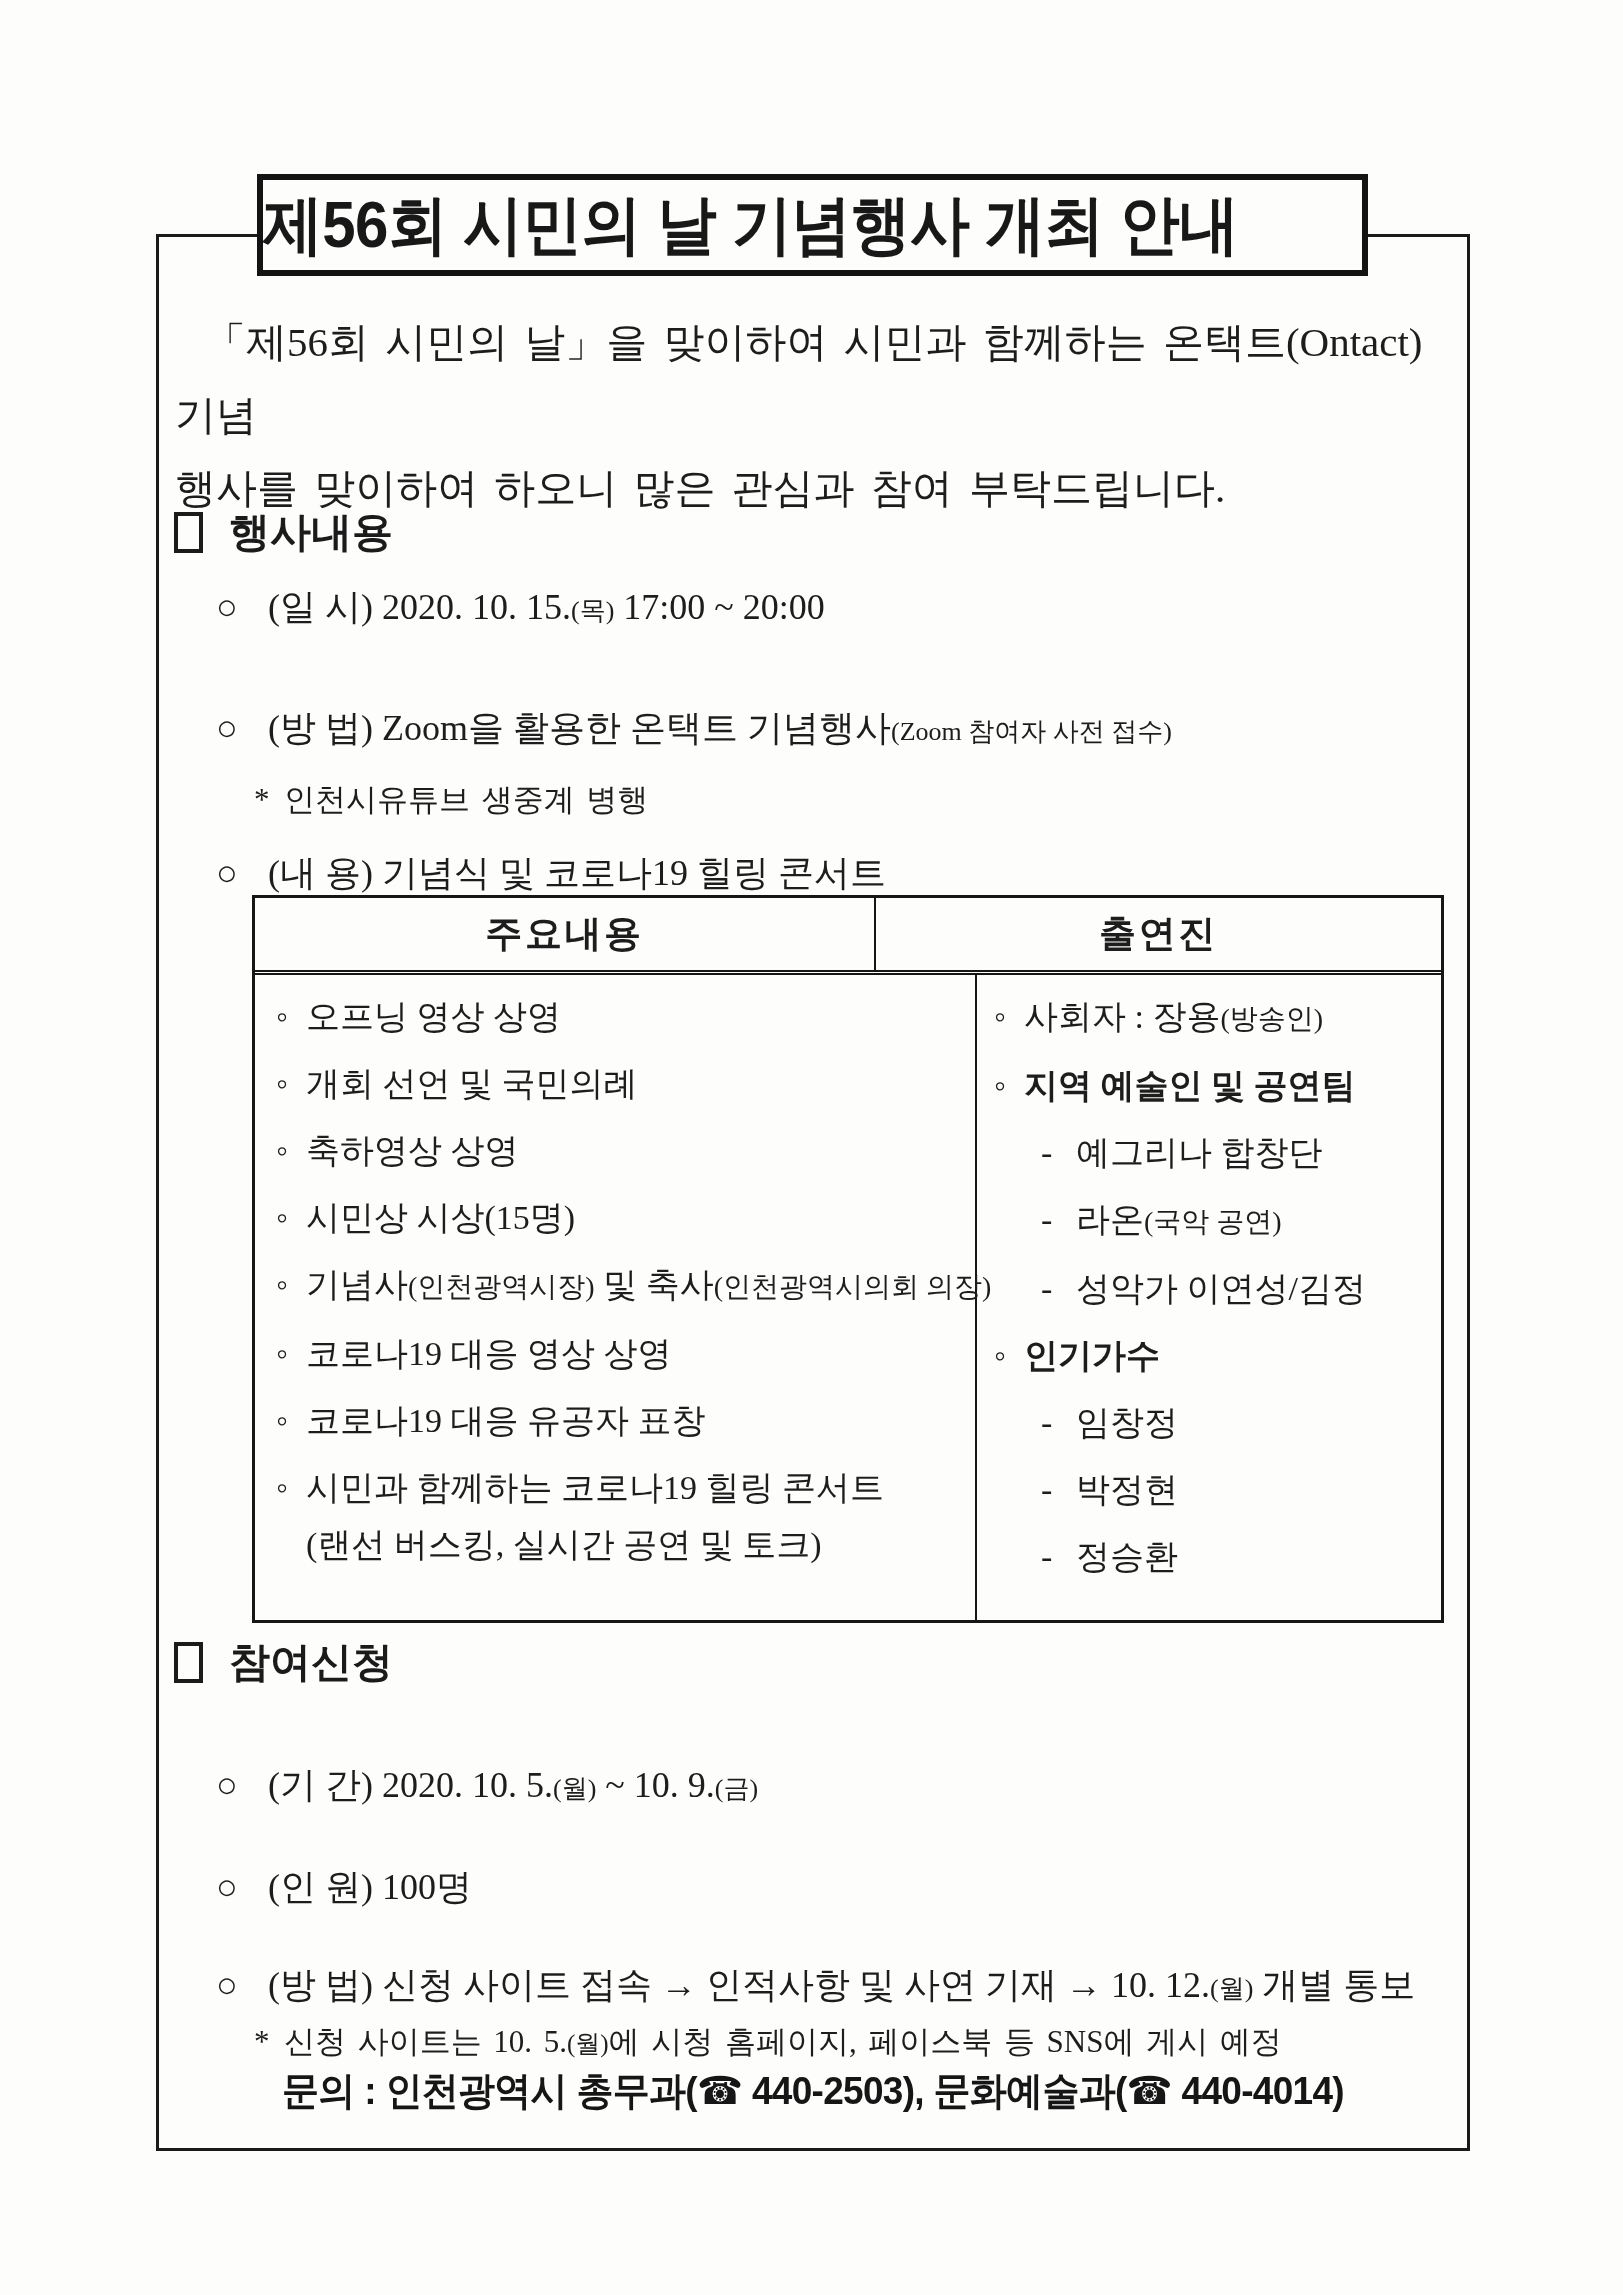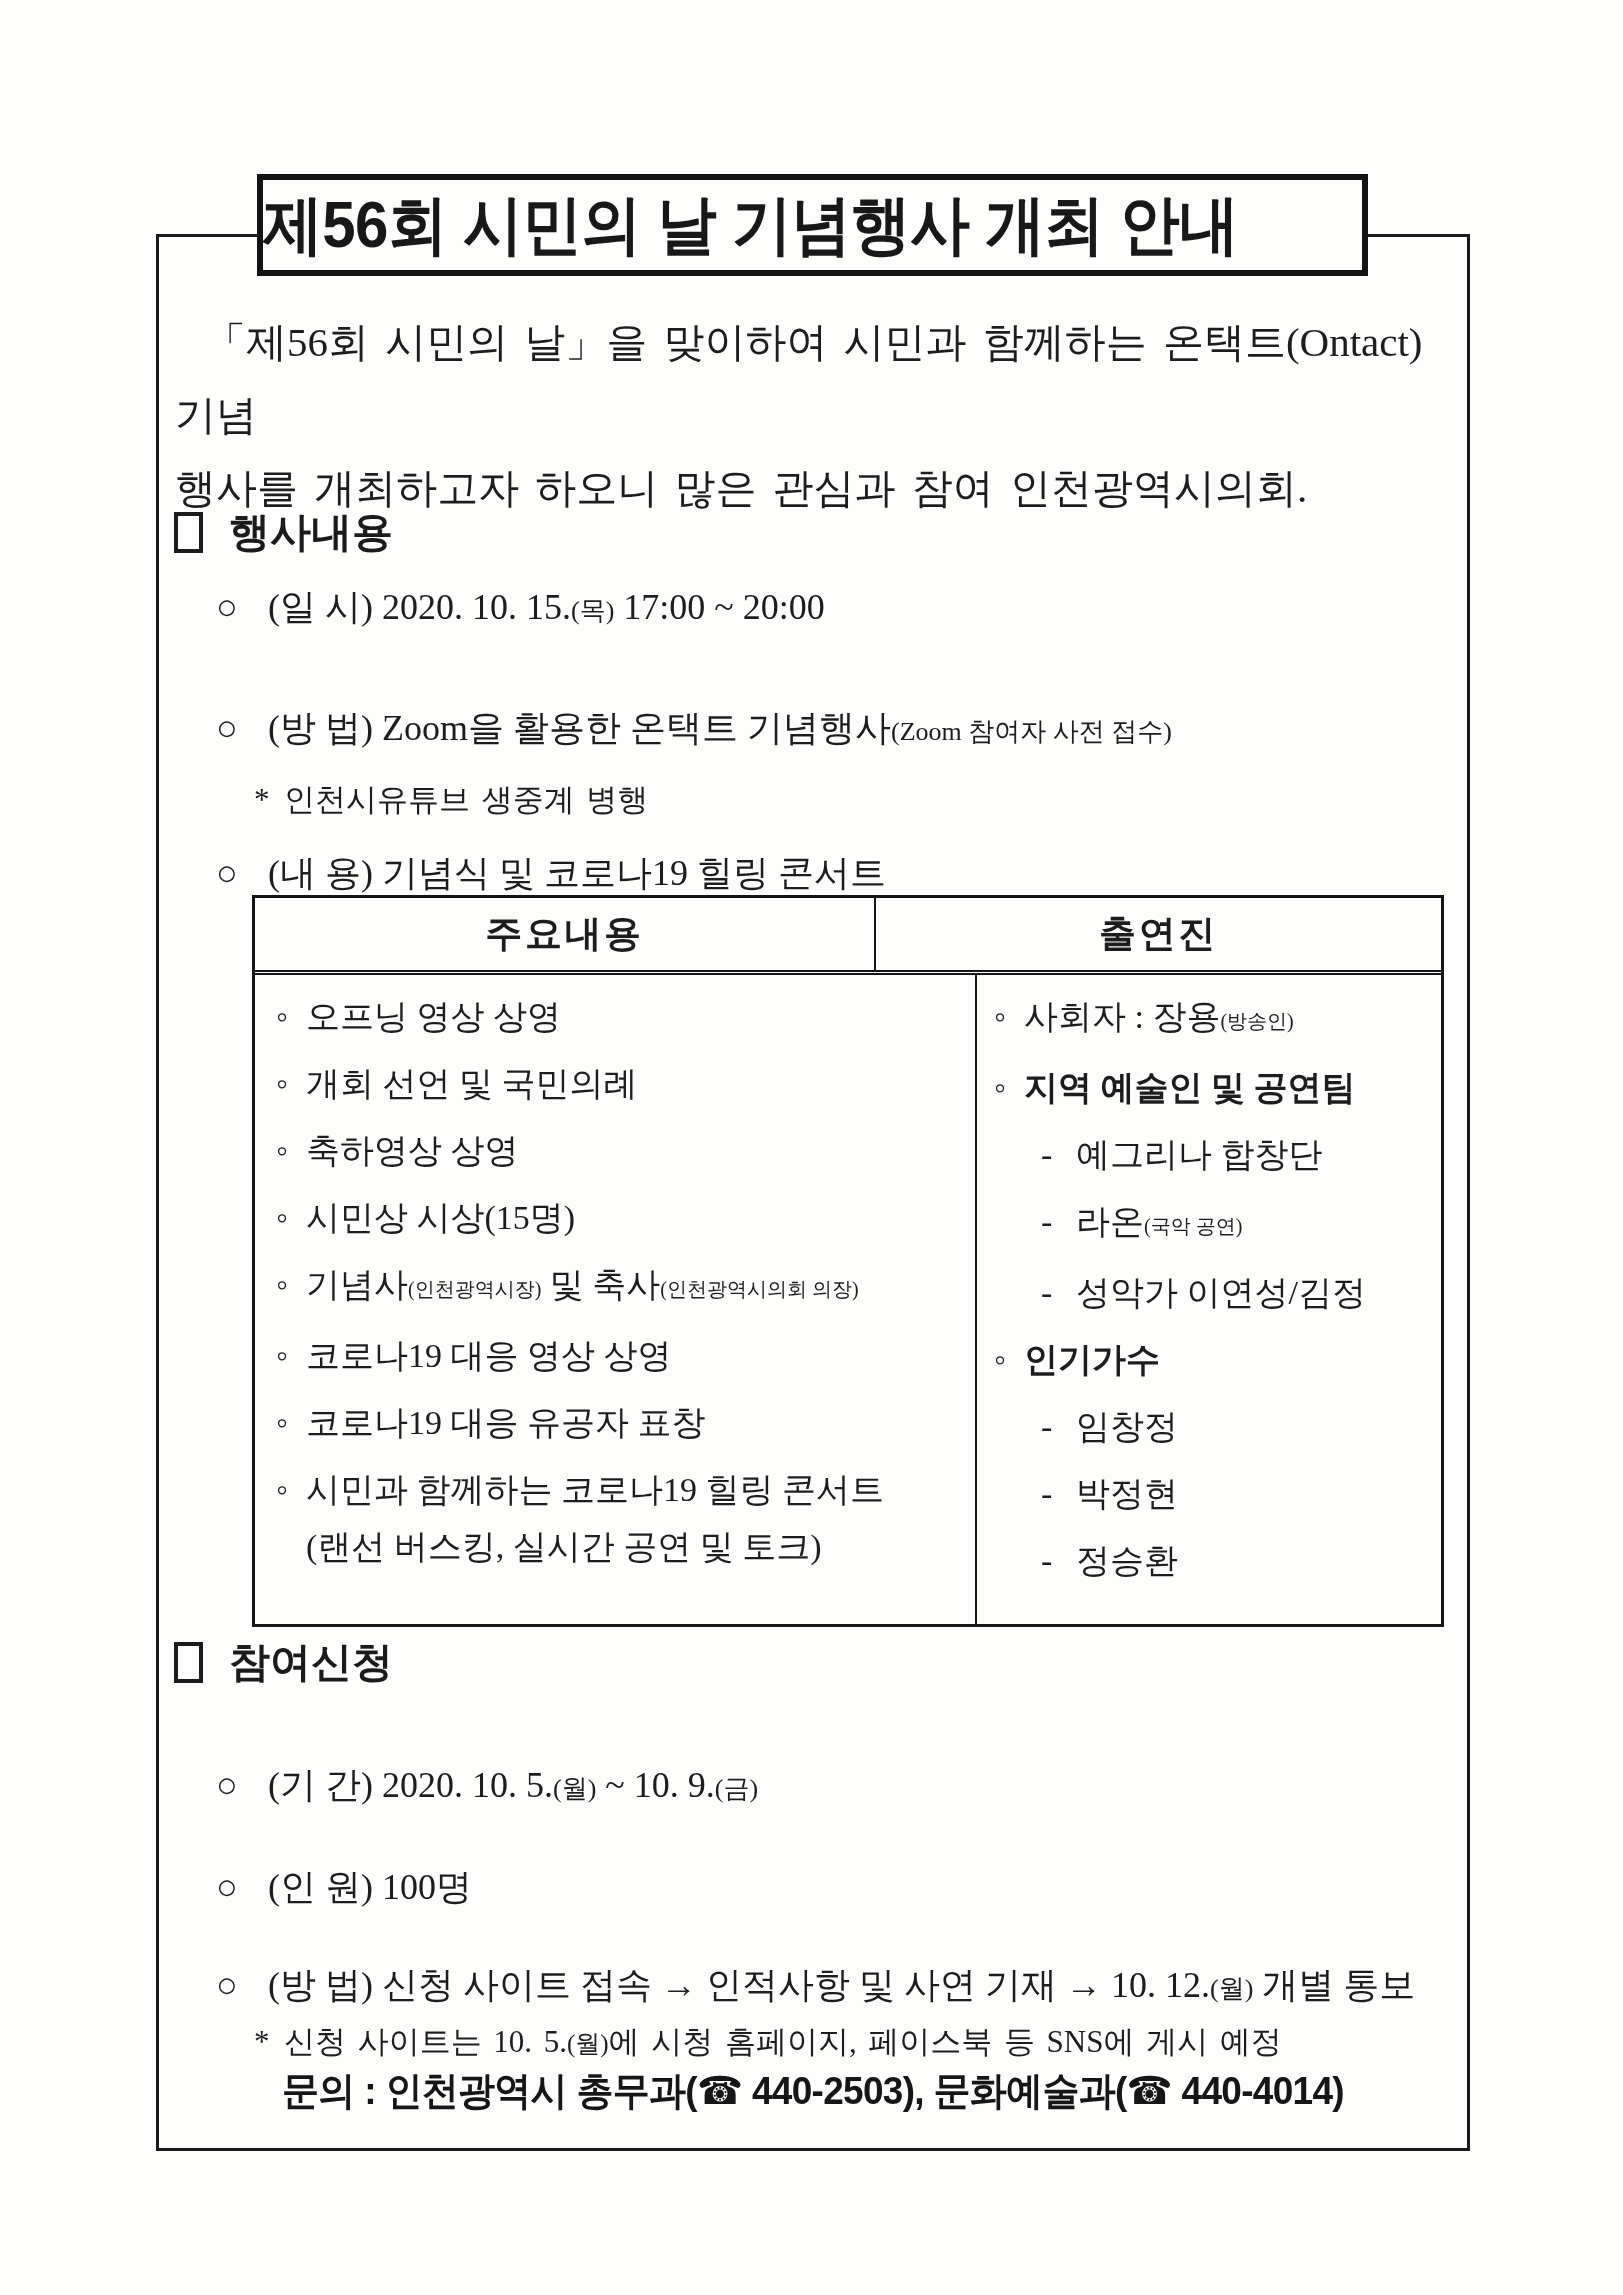--- a/index.html
+++ b/index.html
@@ -73,21 +73,21 @@
   .td{box-sizing:border-box;padding-top:21px;padding-bottom:17px;}
   .td-left{width:722px;border-right:2px solid #161616;padding-left:21px;}
   .td-right{flex:1;padding-left:17px;}
   .cell-list{font-size:34px;}
   .cell-list li{line-height:42px;margin-bottom:25px;white-space:nowrap;}
   .cell-list li .marker{display:inline-block;width:30px;}
   .cell-list li.lvl2{padding-left:47px;}
   .cell-list li.lvl2 .marker{width:35px;}
   .cell-list li.bold .txt{font-weight:bold;}
   .cell-list li.cont{padding-left:30px;margin-top:-10.5px;}
-  .cell-list .small{font-size:20px;text-align:right;}
+  .cell-list .small{font-size:28px;text-align:right;}
 
   .footer-contact{
     position:absolute;left:156px;top:2066px;width:1314px;text-align:center;
     font-family:"Liberation Sans","DejaVu Sans",sans-serif;
     font-weight:900;font-size:37px;letter-spacing:-0.7px;color:#161616;
     transform:scaleY(1.05);white-space:nowrap;
   }
 </style>
 </head>
 <body>
@@ -95,21 +95,21 @@
 <div class="page">
 
   <div class="outer-border"></div>
 
   <div class="title-box">
     <span class="title">제56회 시민의 날 기념행사 개최 안내</span>
   </div>
 
   <div class="intro">
     <div class="l1">「제56회 시민의 날」을 맞이하여 시민과 함께하는 온택트(Ontact) 기념</div>
-    <div class="l2">행사를 개최하고자 하오니 많은 관심과 참여 인천광역시의회.</div>
+    <div class="l2">행사를 맞이하여 하오니 많은 관심과 참여 부탁드립니다.</div>
   </div>
 
   <div class="sec-heading ev-heading">
     <span class="sq"></span>
     <span>행사내용</span>
   </div>
 
   <ul class="plain big-list event-list">
       <li class=""><span class="marker">○</span><span class="txt"><span>(일 시) 2020. 10. 15.</span><span class="small">(목)</span><span> 17:00 ~ 20:00</span></span></li>
       <li class=""><span class="marker">○</span><span class="txt"><span>(방 법) Zoom을 활용한 온택트 기념행사</span><span class="small">(Zoom 참여자 사전 접수)</span></span></li>

